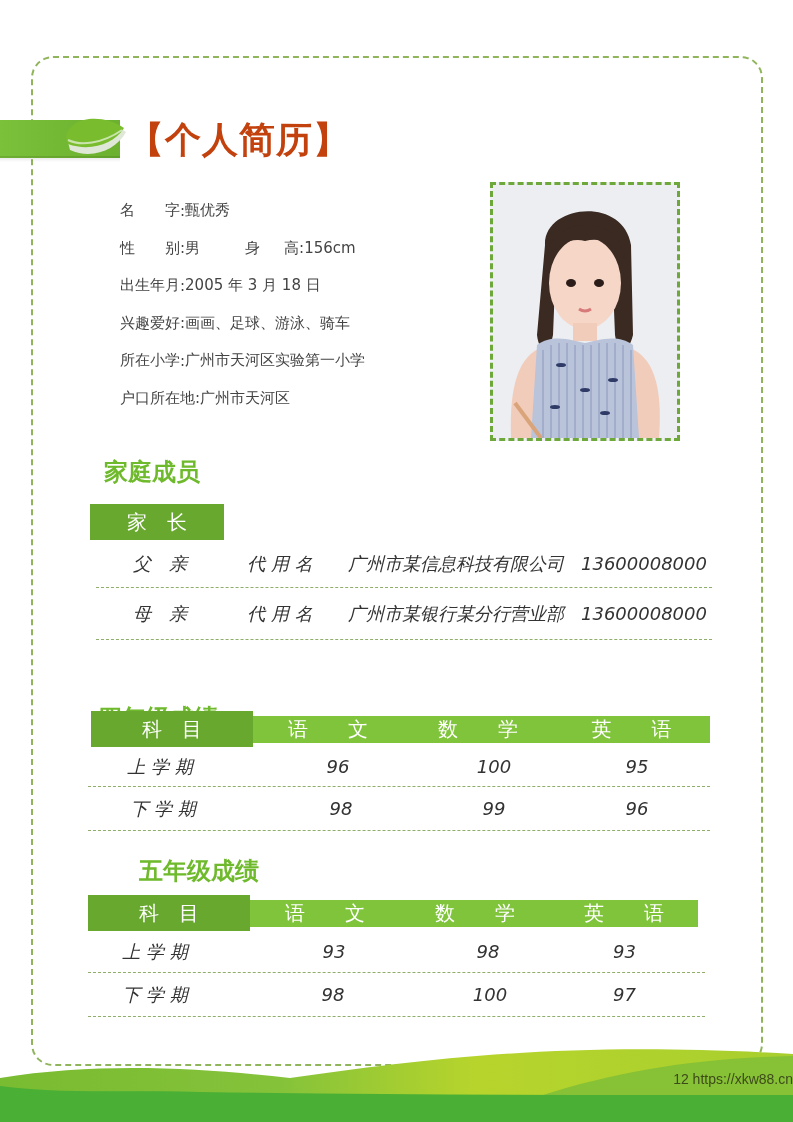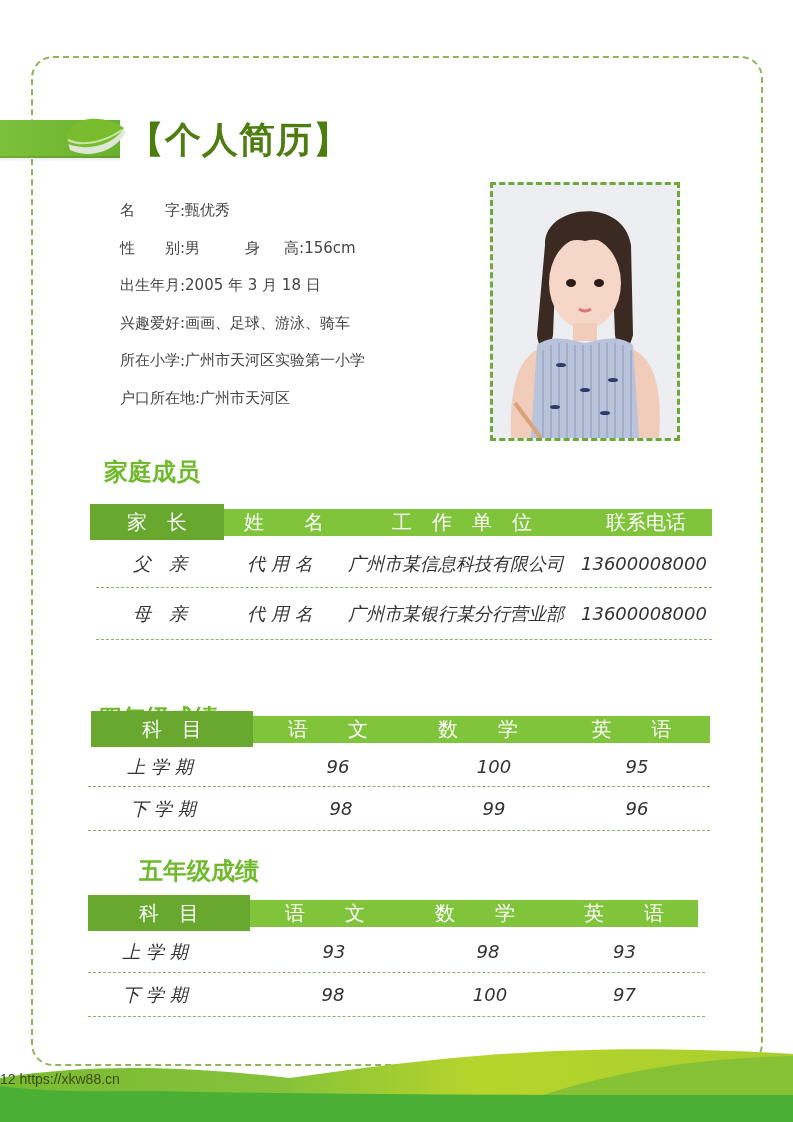--- a/index.html
+++ b/index.html
@@ -16,21 +16,21 @@
     position: absolute; left: 0; top: 120px; width: 120px; height: 38px;
     background: linear-gradient(90deg, #7cc13a 0%, #6bb02e 100%);
   }
   .title-bar-shadow {
     position: absolute; left: 0; top: 156px; width: 120px; height: 6px;
     background: linear-gradient(180deg, rgba(0,0,0,0.12), rgba(0,0,0,0));
   }
   .leaf { position: absolute; left: 62px; top: 110px; width: 70px; height: 55px; }
   .title {
     position: absolute; left: 128px; top: 116px; font-size: 36px; font-weight: bold;
-    color: #4d7c0f; letter-spacing: 1px;
+    color: #c2410c; letter-spacing: 1px;
   }
 
   
   .info { position: absolute; left: 120px; top: 192px; font-size: 15px; color: #444; }
   .info-row { height: 37.5px; display: flex; align-items: center; white-space: nowrap; }
   .lbl-spaced { display: inline-flex; justify-content: space-between; width: 60px; }
   .info-val { }
   .gap { display: inline-block; width: 45px; }
 
   .photo {
@@ -45,21 +45,21 @@
   .tbl { position: absolute; }
   .thead { display: flex; height: 36px; color: #fff; font-size: 20px; align-items: center; }
   .th { display: flex; align-items: center; justify-content: center; height: 100%; letter-spacing: 0; }
   .th-first { background: #68a82e; text-align: right; }
   .th-rest { background: #7fc43a; flex: 1; display: flex; }
   .trow { display: flex; align-items: center; height: 46px; font-size: 18px; color: #333; border-bottom: 1px dashed #8fae6a; }
   .td { display: flex; align-items: center; justify-content: center; font-style: italic; }
 
   .footer-hills { position: absolute; left: 0; top: 1040px; width: 793px; height: 82px; }
   .footer-text {
-    position: absolute; left: 0; width: 793px; top: 1071px; text-align: left;
+    position: absolute; left: 0; width: 793px; top: 1071px; text-align: right;
     font-size: 14px; color: #3d4a1a; font-family: "Liberation Sans", sans-serif;
   }
 </style>
 </head>
 <body>
 
 <div class="frame"></div>
 
 <div class="title-bar"></div>
 <div class="title-bar-shadow"></div>
@@ -159,25 +159,20 @@
       <ellipse cx="92" cy="205" rx="5" ry="2"></ellipse>
     </g>
     <line x1="22" y1="218" x2="48" y2="253" stroke="#d9a47a" stroke-width="4"></line>
   </svg>
 </div>
 
 <div class="section-title" style="left:104px; top:456px;">家庭成员</div>
 <div class="tbl" style="left:90px; top:504px; width:622px;">
   <div class="thead">
     <div class="th th-first" style="width:134px;">家　长</div>
-    <div class="th-rest">
-      <div class="th" style="width:120px;">姓　　名</div>
-      <div class="th" style="width:236px;">工　作　单　位</div>
-      <div class="th" style="flex:1;">联系电话</div>
-    </div>
   </div>
   <div class="trow" style="height:48px; margin-left:6px;">
     <div class="td" style="width:128px;">父　亲</div>
     <div class="td" style="width:112px;">代 用 名</div>
     <div class="td" style="width:240px;">广州市某信息科技有限公司</div>
     <div class="td" style="flex:1;">13600008000</div>
   </div>
   <div class="trow" style="height:52px; margin-left:6px;">
     <div class="td" style="width:128px;">母　亲</div>
     <div class="td" style="width:112px;">代 用 名</div>

